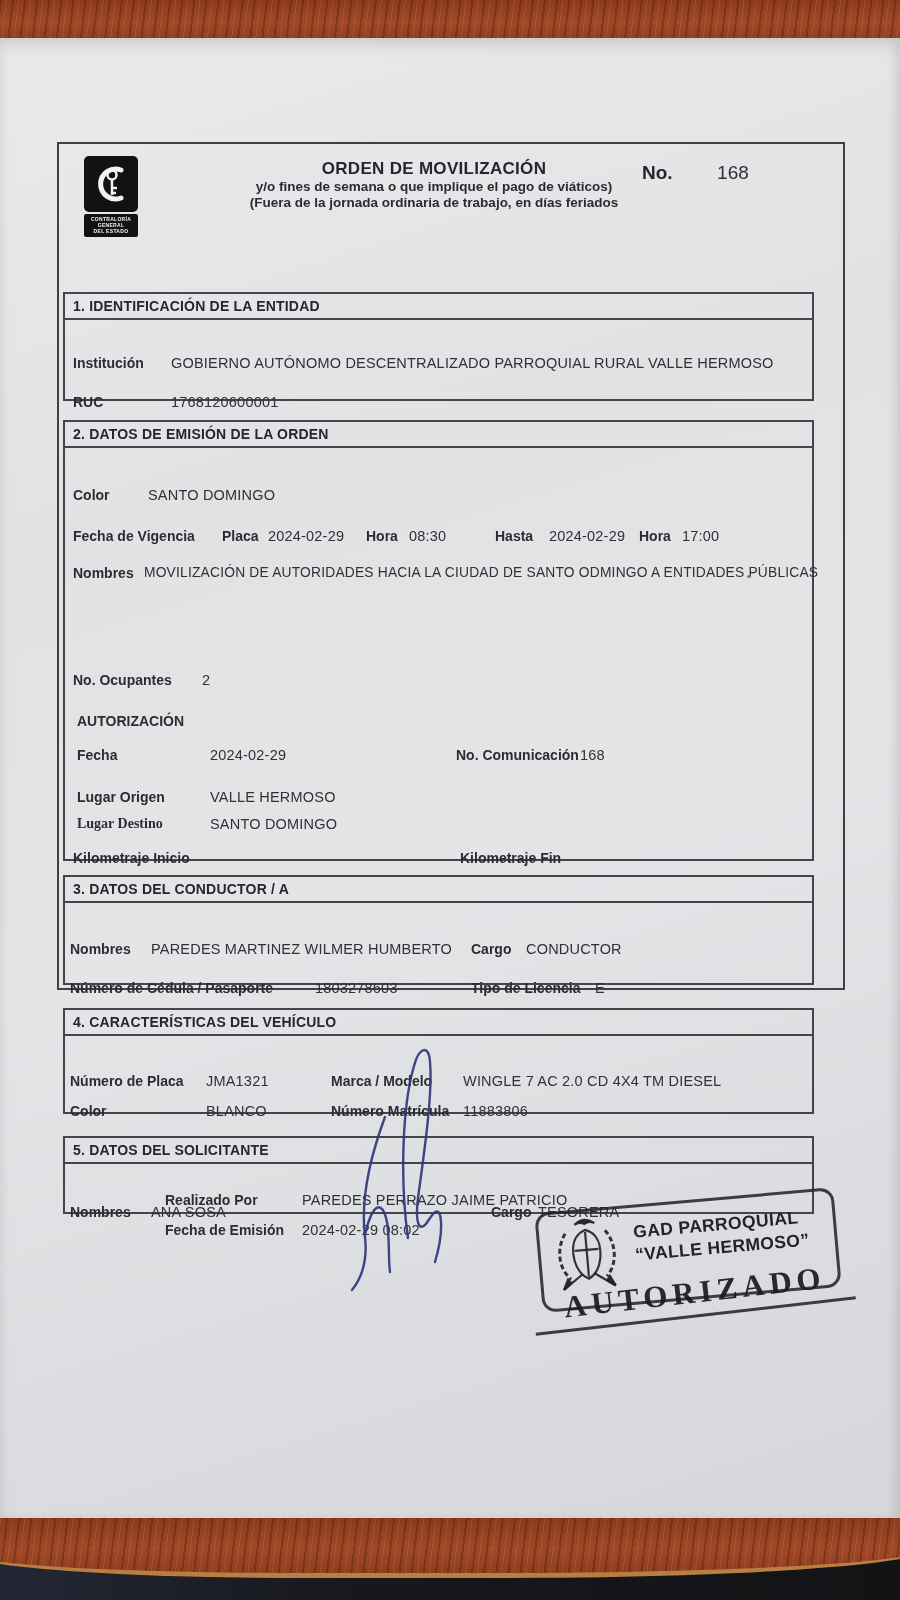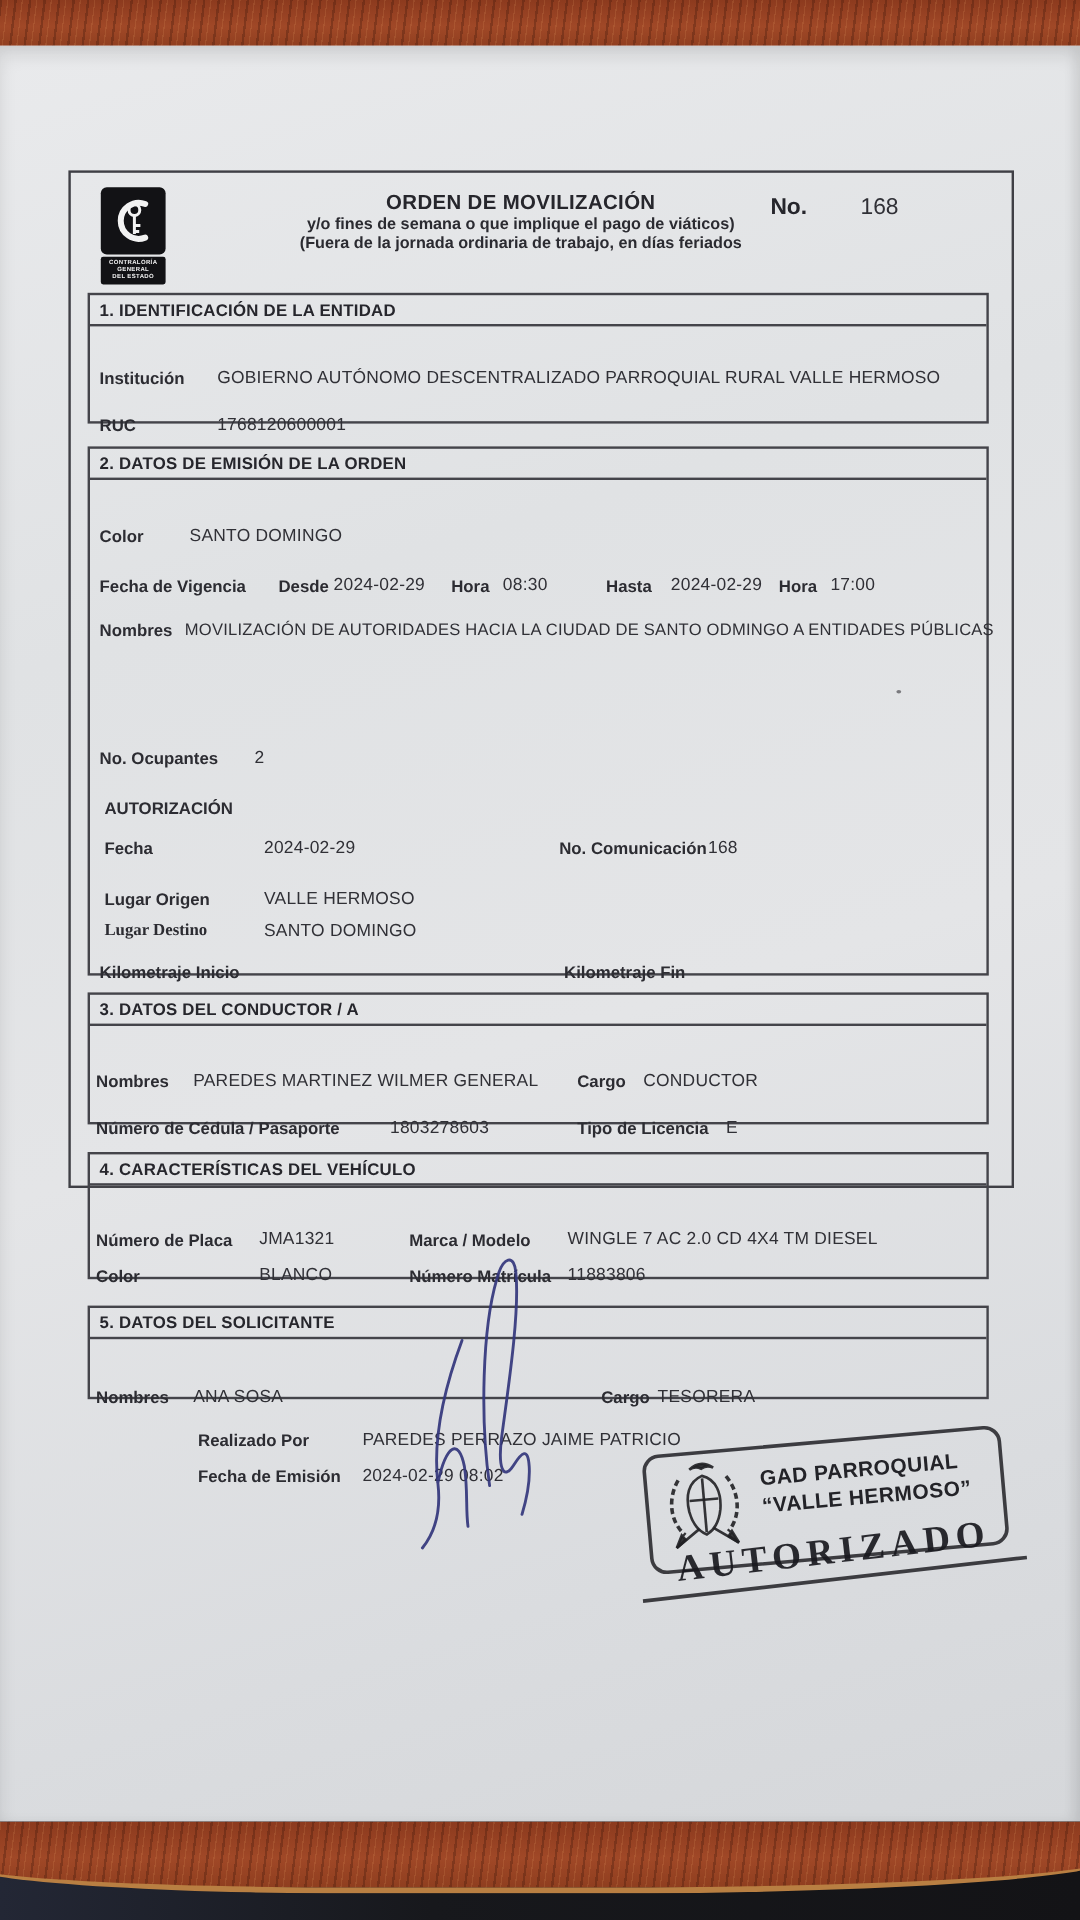--- a/index.html
+++ b/index.html
@@ -44,21 +44,21 @@
     font-size:5px; line-height:6px; font-weight:bold; padding:2px 0 3px; border-radius:2px;
     letter-spacing:.3px;
   }
   .title-block { left:120px; top:15px; width:510px; text-align:center; }
   .doc-title { font-size:17px; font-weight:bold; letter-spacing:.3px; color:#26262c; }
   .doc-sub { font-size:13.5px; font-weight:bold; color:#2b2b31; line-height:16px; }
   .no-block { left:583px; top:18px; }
   .no-lbl { font-size:19px; font-weight:bold; color:#26262c; }
   .no-val { font-size:19px; font-weight:normal; color:#303036; margin-left:40px; }
   
-  .sec { position:absolute; left:14px; width:751px; border:2px solid #44444a; background:rgba(255,255,255,.02); }
+  .sec { position:absolute; left:4px; width:751px; border:2px solid #44444a; background:rgba(255,255,255,.02);margin-top:48px; }
   .sec-title {
     height:26px; line-height:25px; padding:0 8px; font-weight:bold; font-size:14px;
     color:#26262c; border-bottom:2px solid #44444a; letter-spacing:.2px;
   }
   .sec-body { position:relative; }
   
   .signature { left:330px; top:994px; width:130px; height:262px; pointer-events:none; }
   
   .stamp {
     position:absolute; left:538px; top:1162px; width:300px; height:100px;
@@ -126,21 +126,21 @@
       </div>
     </div>
 
     <div class="sec" style="top:228px; height:441px;">
       <div class="sec-title">2. DATOS DE EMISIÓN DE LA ORDEN</div>
       <div class="sec-body">
         <span class="ab lbl" style="left:8px;  top:39px;">Color</span>
         <span class="ab val" style="left:83px; top:39px;">SANTO DOMINGO</span>
 
         <span class="ab lbl" style="left:8px;   top:80px;">Fecha de Vigencia</span>
-        <span class="ab lbl" style="left:157px; top:80px;">Desde</span>
+        <span class="ab lbl" style="left:157px; top:80px;">Placa</span>
         <span class="ab val" style="left:203px; top:80px;">2024-02-29</span>
         <span class="ab lbl" style="left:301px; top:80px;">Hora</span>
         <span class="ab val" style="left:344px; top:80px;">08:30</span>
         <span class="ab lbl" style="left:430px; top:80px;text-align:center;">Hasta</span>
         <span class="ab val" style="left:484px; top:80px;">2024-02-29</span>
         <span class="ab lbl" style="left:574px; top:80px;">Hora</span>
         <span class="ab val" style="left:617px; top:80px;">17:00</span>
 
         <span class="ab lbl" style="left:8px;  top:117px;">Nombres</span>
         <span class="ab val" style="left:79px; top:117px; font-size:13.8px;">MOVILIZACIÓN DE AUTORIDADES HACIA LA CIUDAD DE SANTO ODMINGO A ENTIDADES PÚBLICAS</span>
@@ -163,21 +163,21 @@
 
         <span class="ab lbl" style="left:8px;   top:402px;">Kilometraje Inicio</span>
         <span class="ab lbl" style="left:395px; top:402px;">Kilometraje Fin</span>
       </div>
     </div>
 
     <div class="sec" style="top:683px; height:110px;">
       <div class="sec-title">3. DATOS DEL CONDUCTOR / A</div>
       <div class="sec-body">
         <span class="ab lbl" style="left:5px;   top:38px;">Nombres</span>
-        <span class="ab val" style="left:86px;  top:38px;">PAREDES MARTINEZ WILMER GENERAL</span>
+        <span class="ab val" style="left:86px;  top:38px;">PAREDES MARTINEZ WILMER HUMBERTO</span>
         <span class="ab lbl" style="left:406px; top:38px;">Cargo</span>
         <span class="ab val" style="left:461px; top:38px;">CONDUCTOR</span>
 
         <span class="ab lbl" style="left:5px;   top:77px;">Número de Cédula / Pasaporte</span>
         <span class="ab val" style="left:250px; top:77px;">1803278603</span>
         <span class="ab lbl" style="left:406px; top:77px;">Tipo de Licencia</span>
         <span class="ab val" style="left:530px; top:77px;">E</span>
       </div>
     </div>
 

